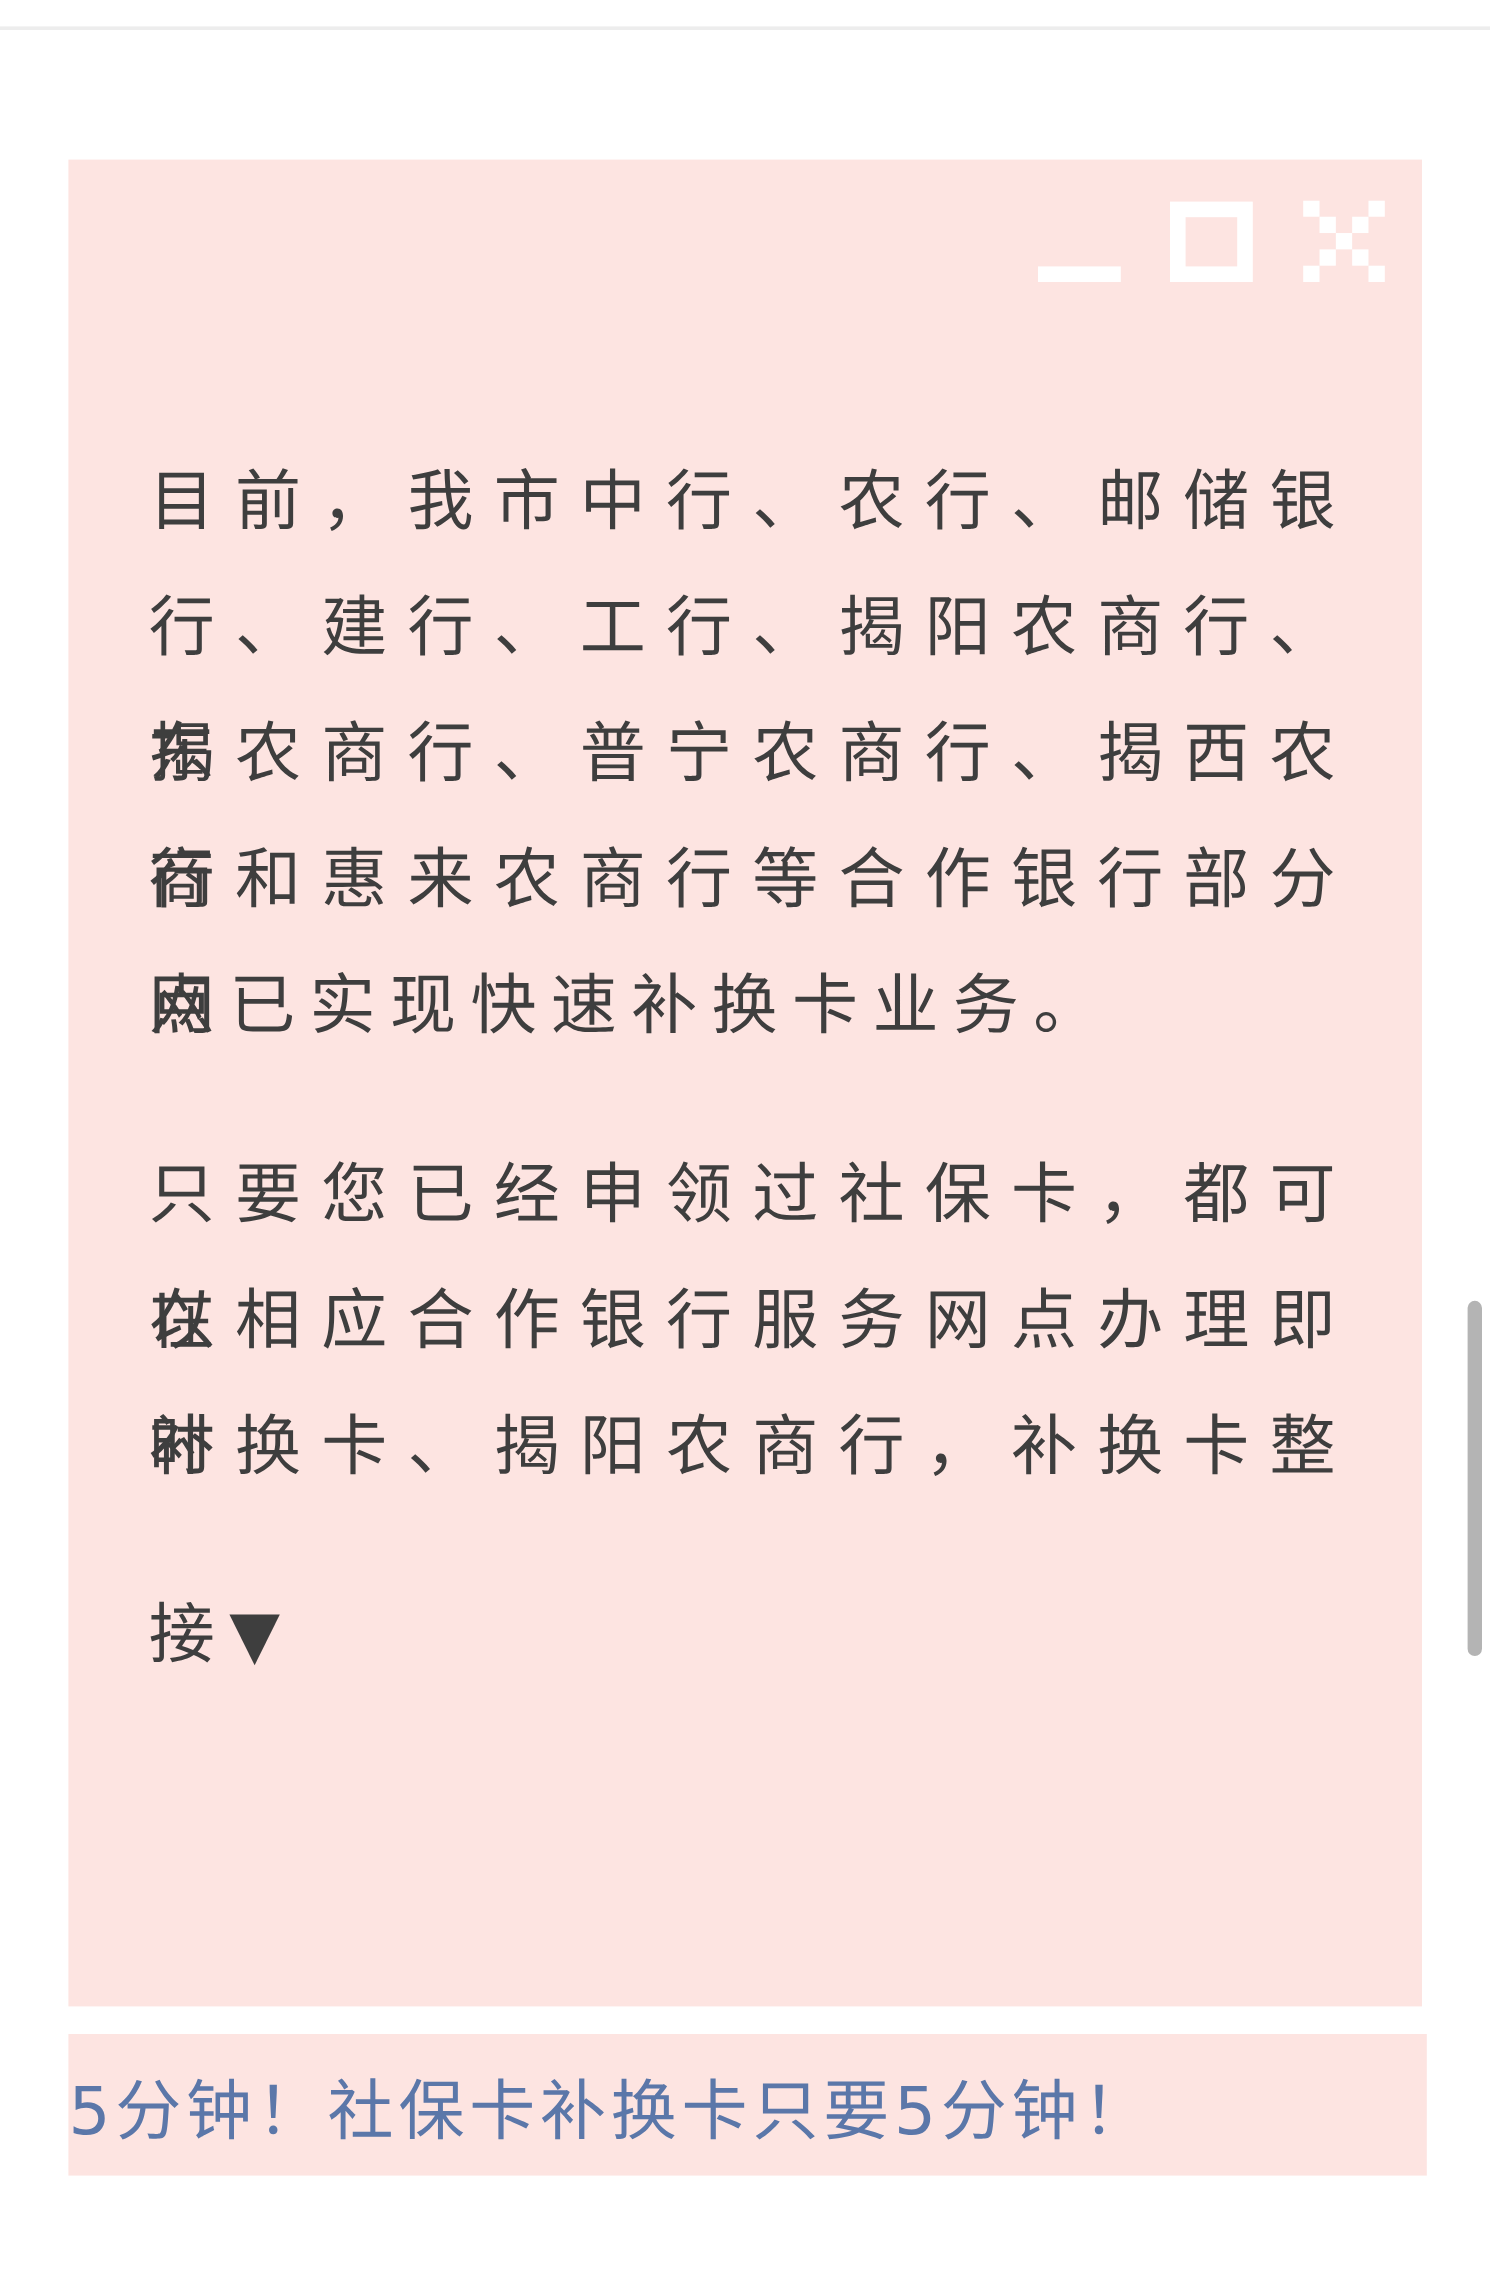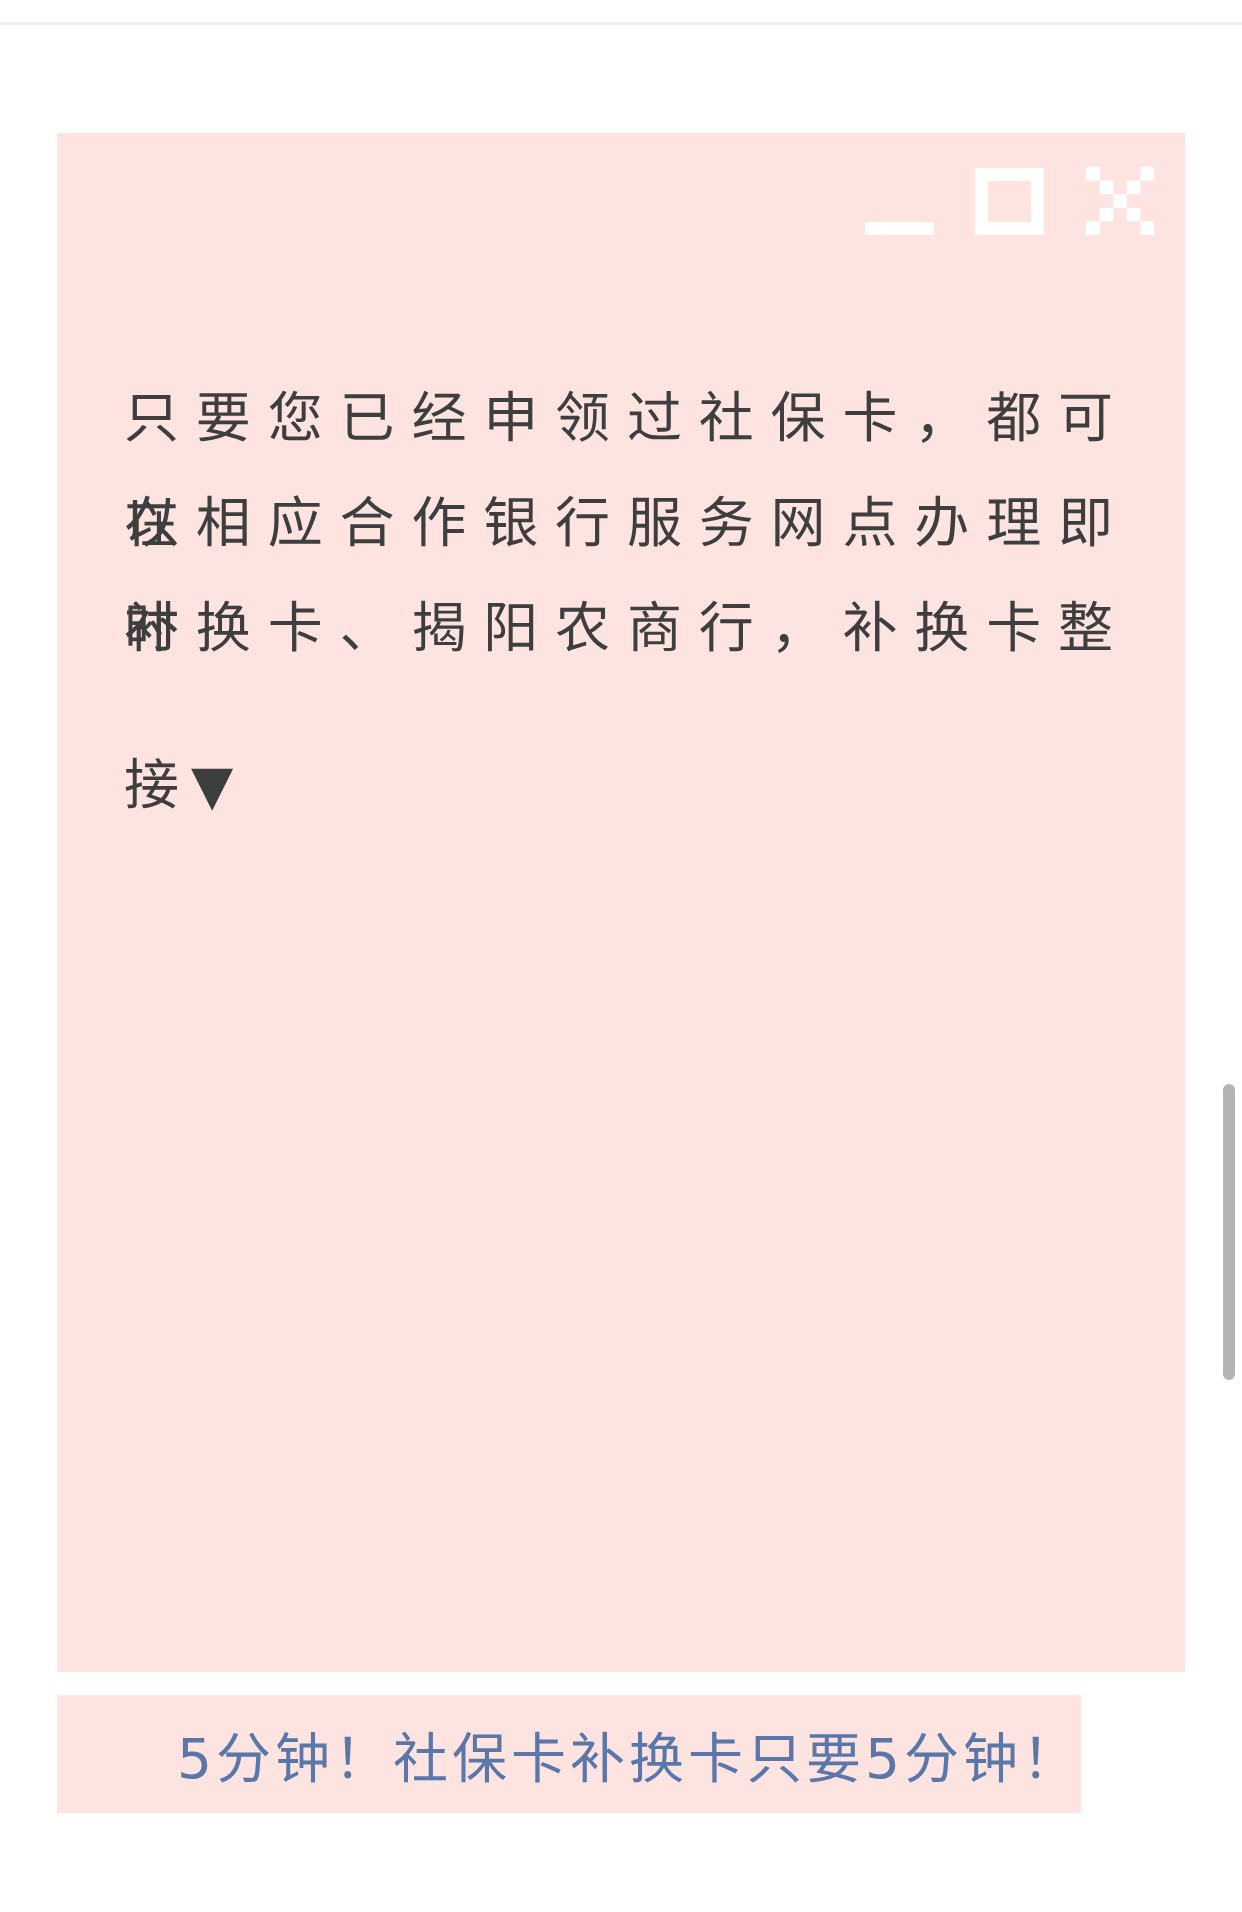--- a/index.html
+++ b/index.html
@@ -36,23 +36,23 @@
     color:#3e3e3e;
     text-align:left;
   }
   .line.j{
     text-align:justify;
     text-align-last:justify;
     text-justify:inter-character;
   }
   .banner{
     position:absolute;left:57px;top:1695px;
-    width:1024px;height:118px;
+    width:1132px;height:118px;
     background:#fde4e1;
-    display:flex;align-items:center;justify-content:flex-end;
+    display:flex;align-items:center;justify-content:flex-start;
     font-size:55px;letter-spacing:4px;
     color:#5b77a9;
     cursor:pointer;
   }
   .scroll-thumb{
     position:absolute;left:1223px;top:1084px;
     width:12px;height:296px;border-radius:6px;
     background:#b4b4b4;
   }
 </style>
@@ -78,20 +78,27 @@
           <rect x="14" y="42" width="14" height="14"></rect>
           <rect x="42" y="42" width="14" height="14"></rect>
           <rect x="0" y="56" width="14" height="14"></rect>
           <rect x="56" y="56" width="14" height="14"></rect>
         </g>
       </svg>
     </div>
 
     <div class="text-block">
 
+      <div class="para">
+        <div class="line j">目前，我市中行、农行、邮储银</div>
+        <div class="line j">行、建行、工行、揭阳农商行、揭</div>
+        <div class="line j">东农商行、普宁农商行、揭西农商</div>
+        <div class="line j">行和惠来农商行等合作银行部分网</div>
+        <div class="line">点已实现快速补换卡业务。</div>
+      </div>
 
       <div class="para">
         <div class="line j">只要您已经申领过社保卡，都可以</div>
         <div class="line j">在相应合作银行服务网点办理即时</div>
         <div class="line j">补换卡、揭阳农商行，补换卡整</div>
       </div>
 
       <div class="para">
         <div class="line">接▼</div>
       </div>

